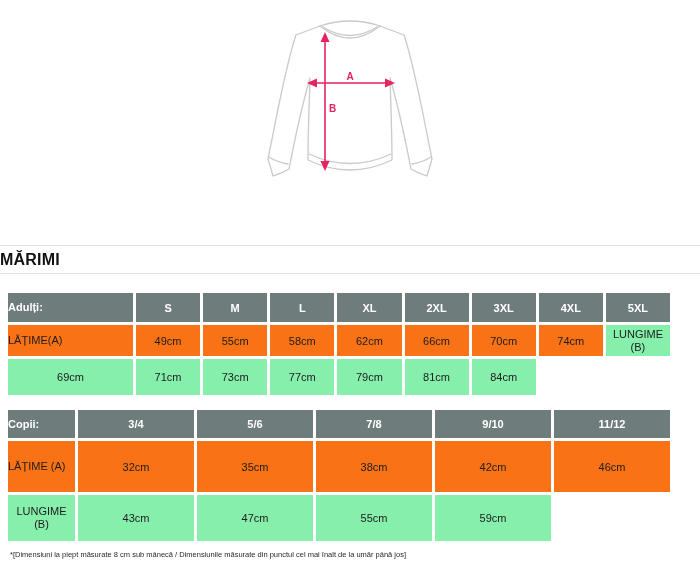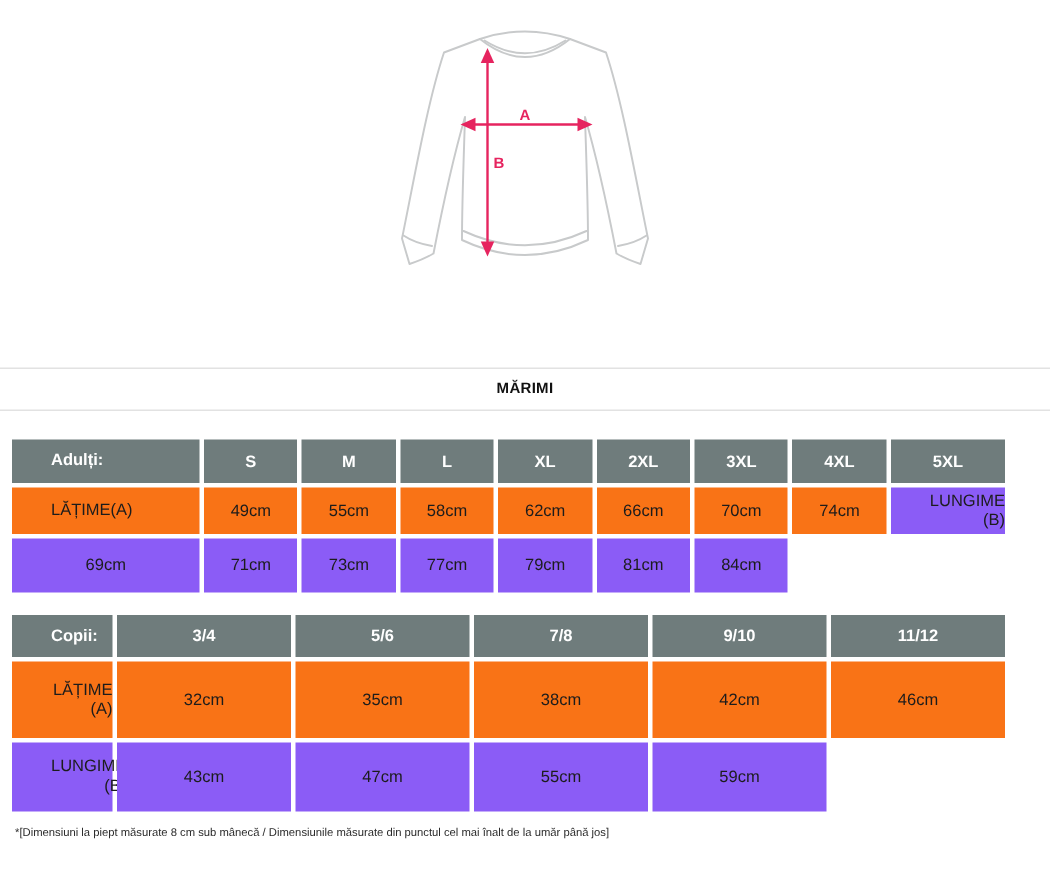--- a/index.html
+++ b/index.html
@@ -12,44 +12,44 @@
     overflow:hidden;
   }
 
   
   .shirt-wrap { position:absolute; left:230px; top:10px; width:240px; height:180px; }
 
   
   .title-section { position:absolute; top:245px; left:0; width:700px; }
   .rule { height:1px; background:#e2e2e2; width:700px; }
   .page-title {
-    text-align:center;
-    font-size:10px; font-weight:bold; color:#111;
+    text-align:left;
+    font-size:16px; font-weight:bold; color:#111;
     line-height:27px; height:27px;
     letter-spacing:0.2px;
   }
 
   
   .size-table { position:absolute; left:8px; width:662px; display:grid; gap:3px; }
   .adults-table { top:293px; grid-template-columns:125px repeat(8, 1fr); grid-template-rows:29px 31px 36px; }
   .children-table { top:410px; grid-template-columns:67px repeat(5, 1fr); grid-template-rows:28px 51px 46px; }
 
   .cell {
     display:flex; align-items:center; justify-content:center;
     font-size:11px;
   }
   .head {
     background:#6f7c7c; color:#fff; font-weight:bold;
   }
   .label-cell {
-    justify-content:flex-start; text-align:right; padding-left:26px;
+    justify-content:flex-start; text-align:center; padding-left:0;
     line-height:13px;
   }
   .alt { background:#f97316; }
-  .plain { background:#8b5cf6; }
+  .plain { background:#86efac; }
 
   
   .footnote {
     position:absolute; top:550px; left:10px;
     font-size:7.5px; color:#2a2a2a; white-space:nowrap;
   }
 </style>
 </head>
 <body>
 

